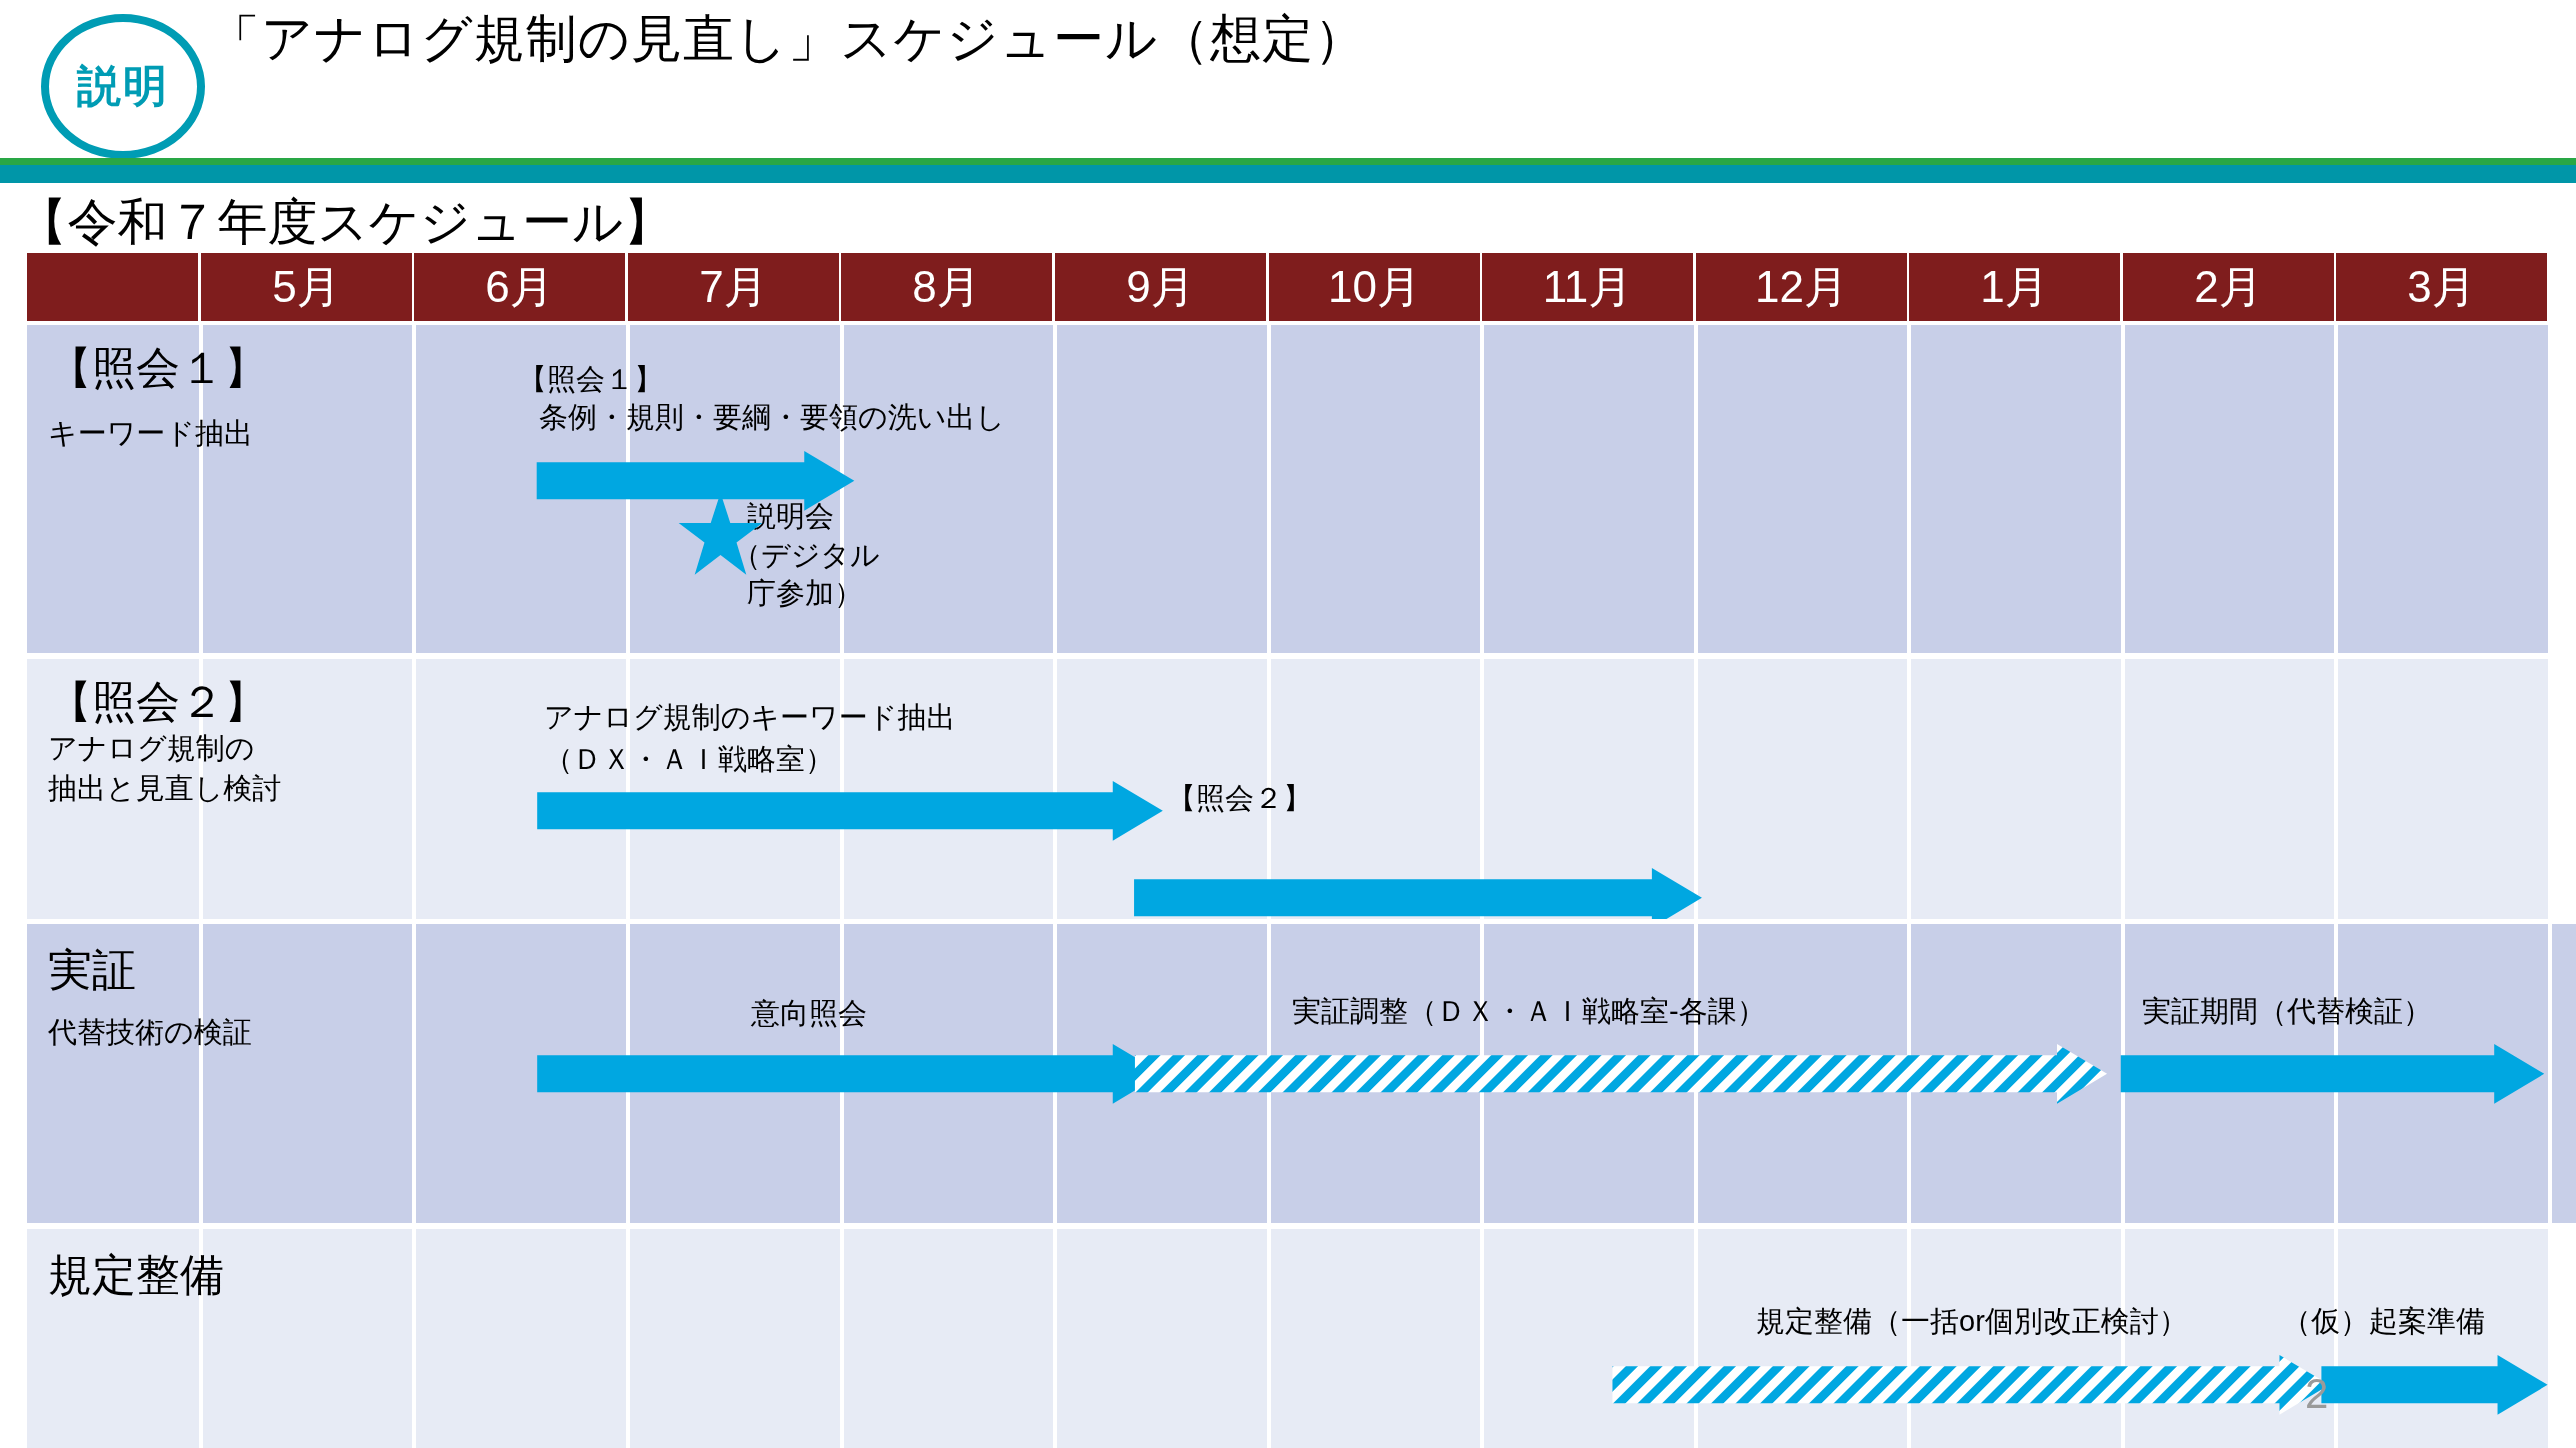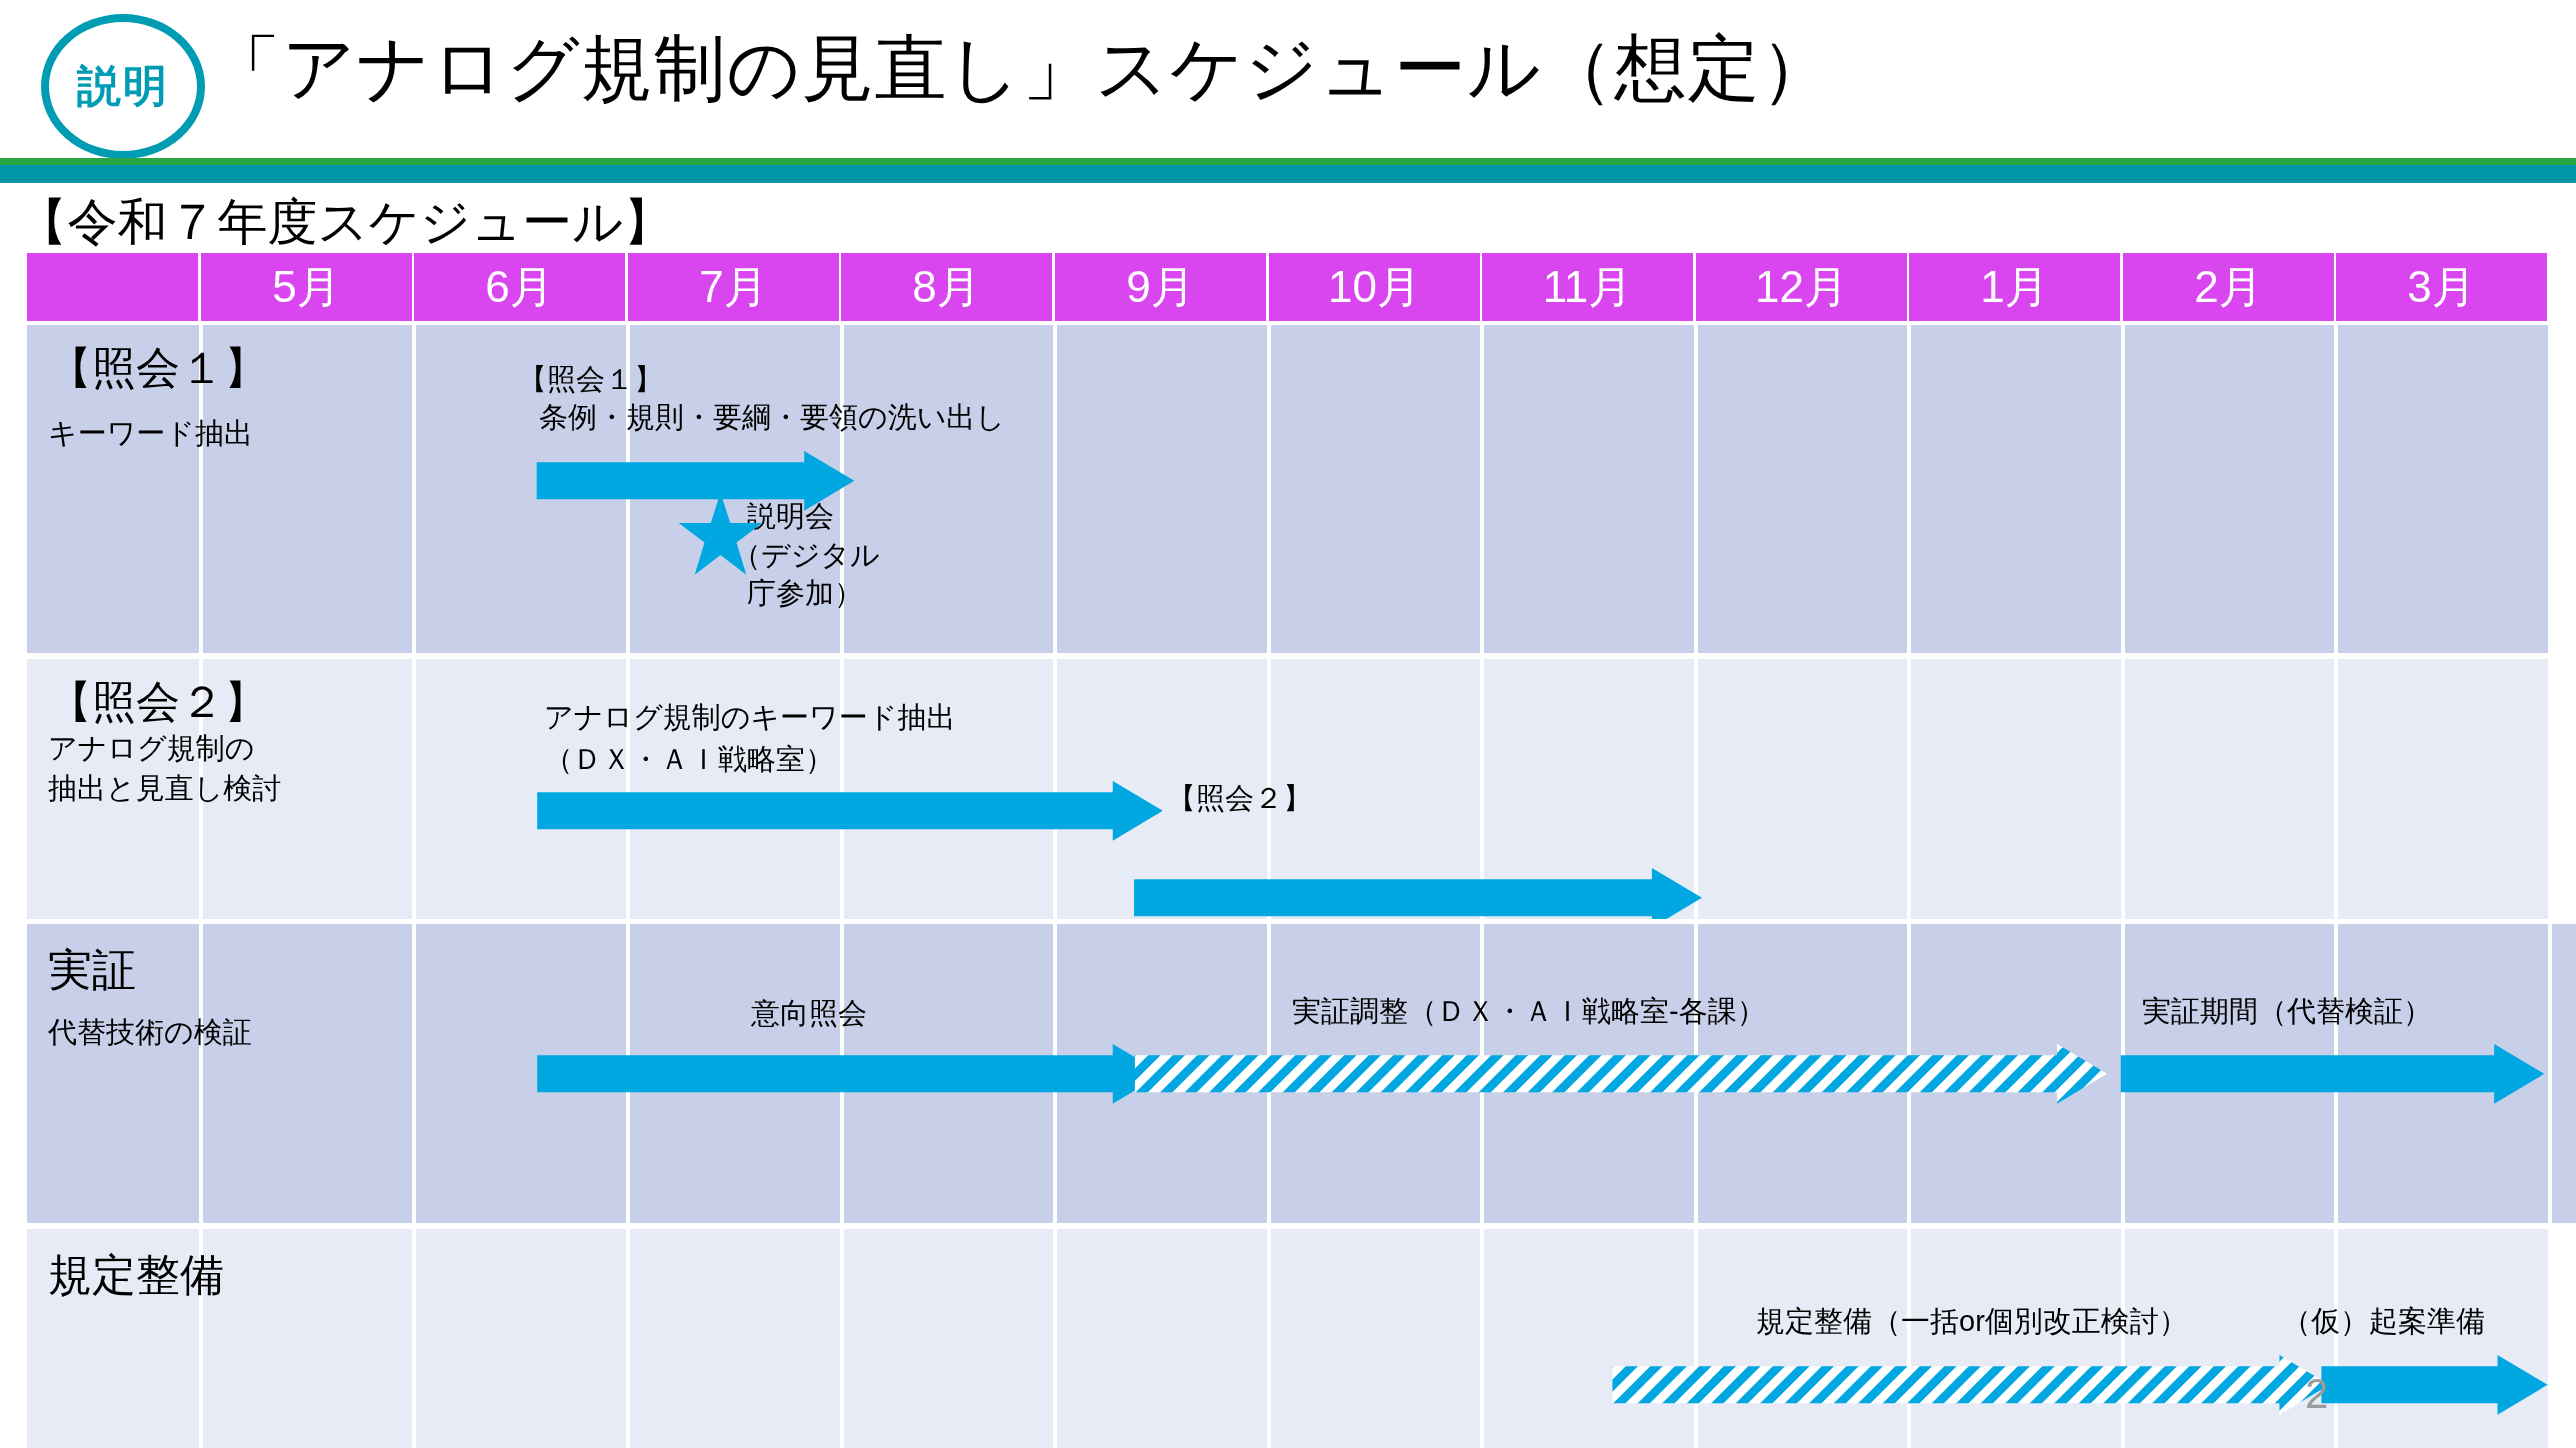--- a/index.html
+++ b/index.html
@@ -16,38 +16,38 @@
     position:absolute;left:41px;top:13.5px;width:164px;height:145px;
     border:8.7px solid #009CB4;border-radius:50%;
     background:#ffffff;box-sizing:border-box;
   }
   #badge-label{
     position:absolute;left:0;top:0;width:100%;height:100%;
     display:flex;align-items:center;justify-content:center;
     color:#009CB4;font-size:44px;font-weight:bold;letter-spacing:1.9px;
   }
   #title{
-    position:absolute;left:209px;top:21px;
-    font-size:72px;color:#000000;white-space:nowrap;letter-spacing:1px;
+    position:absolute;left:209px;top:5px;
+    font-size:51px;color:#000000;white-space:nowrap;letter-spacing:1px;
   }
   #rule-green{position:absolute;left:0;top:158px;width:2576px;height:6.8px;background:#29A745;}
   #rule-teal{position:absolute;left:0;top:165px;width:2576px;height:18.4px;background:#0096A8;}
 
   
   #subtitle{
     position:absolute;left:17.4px;top:189px;
     font-size:50px;color:#000000;white-space:nowrap;
   }
 
   
   #grid{position:absolute;left:27px;top:253px;width:2523px;height:1196px;}
 
   .hdr-cell{
     position:absolute;top:0;height:68px;
-    background:#d946ef;color:#ffffff;
+    background:#7f1d1d;color:#ffffff;
     display:flex;align-items:center;justify-content:center;
     font-size:44px;box-sizing:border-box;
     border-right:3.9px solid #ffffff;
   }
   .row-band{position:absolute;left:0;width:2523px;}
   .band-dark{background:#C8CFE8;}
   .band-light{background:#E7EBF5;}
 
   .vline{position:absolute;width:3.9px;background:#ffffff;}
 

